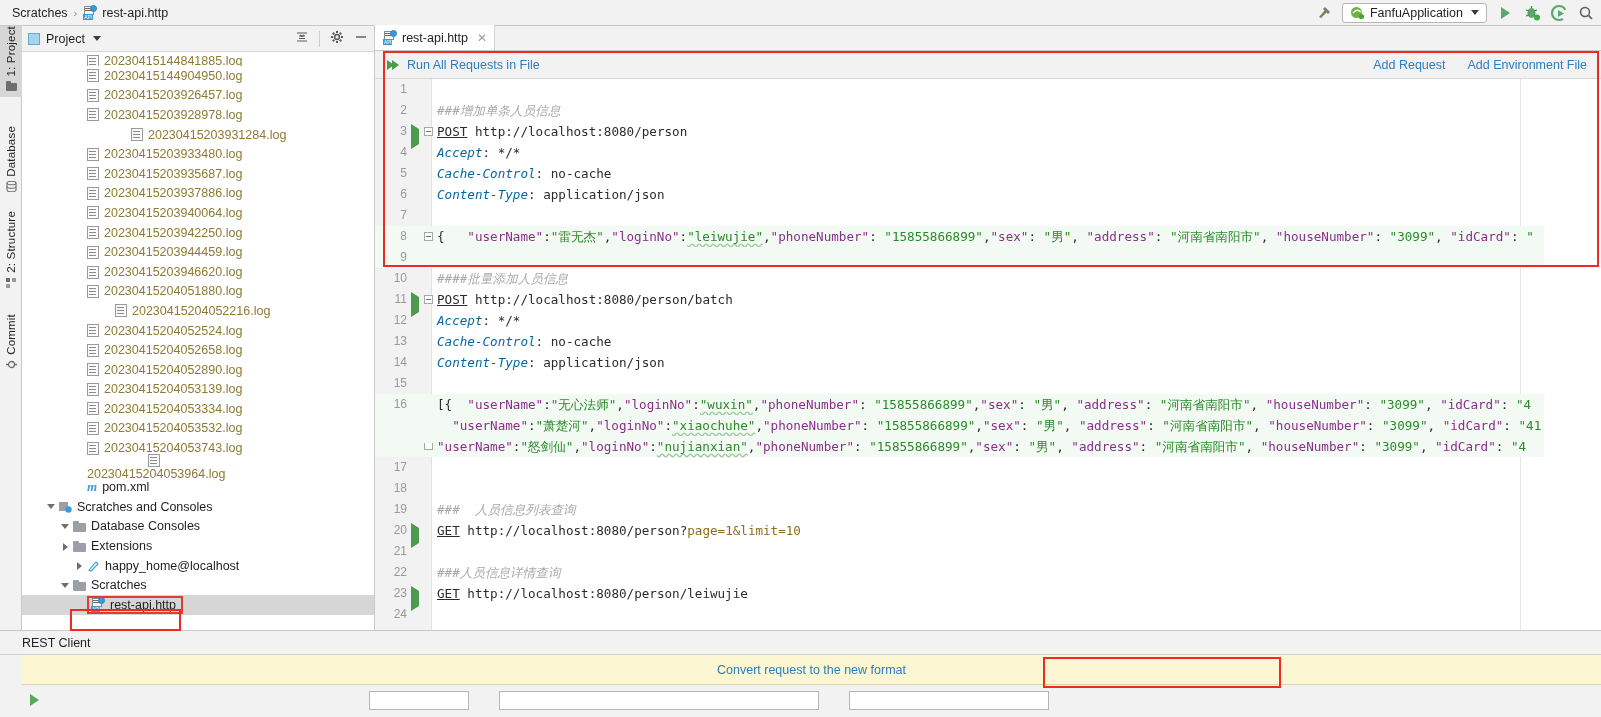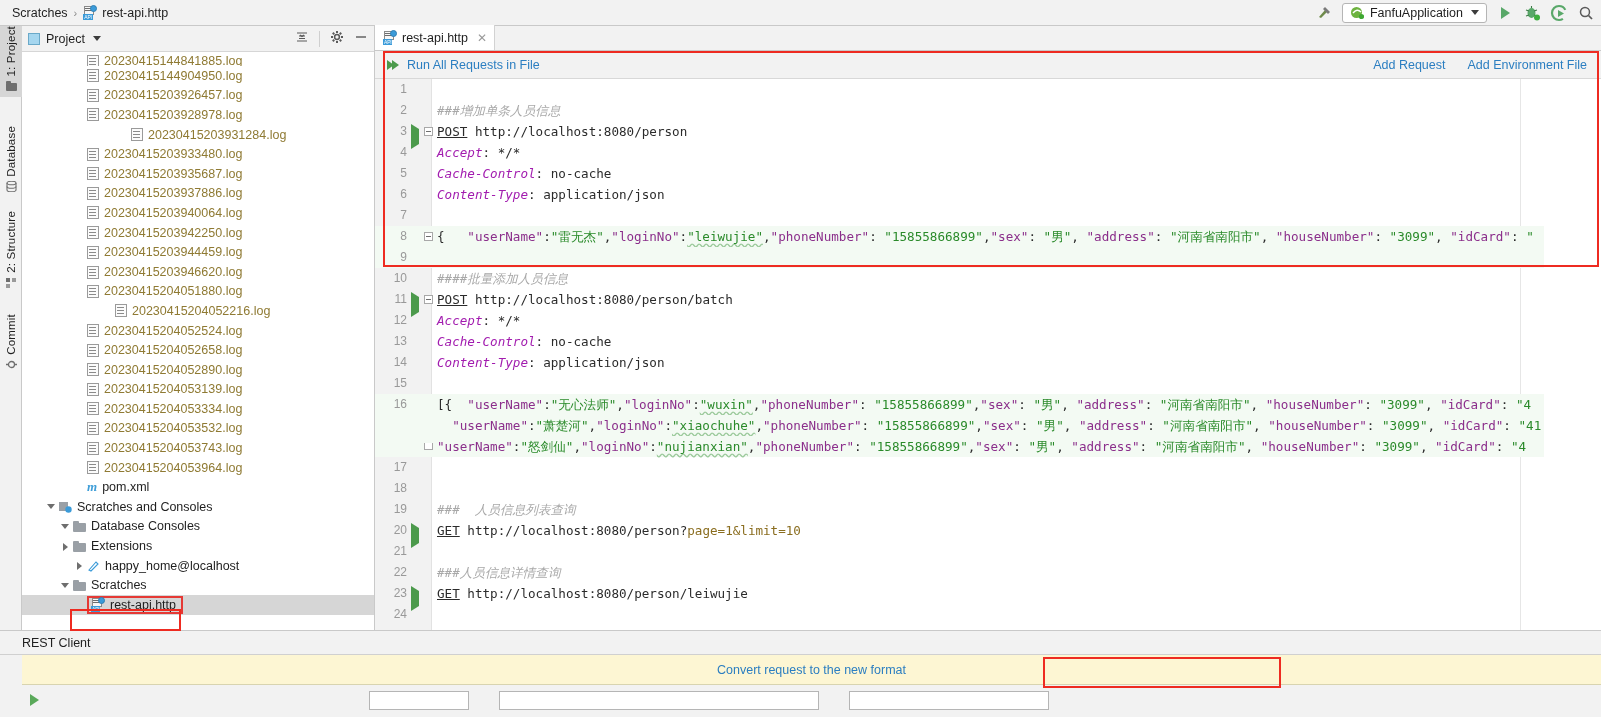--- a/index.html
+++ b/index.html
@@ -145,21 +145,21 @@
   .fold:after { content:''; position:absolute; left:1px; top:3px; width:5px;height:1px; background:#6e6e6e; }
   .fold.end { border-top:none; height:7px; top:7px; }
   .fold.end:after { display:none; }
   .ctext { position:absolute; left:62px; top:0; white-space:pre; }
   .hl-band { position:absolute; left:57px; height:21px; background:#f3faf3; }
 
   
   .t-comment { color:#a8a8a8; font-style:italic; }
   .t-method  { color:#2b2b2b; text-decoration:underline; }
   .t-url     { color:#2b2b2b; }
-  .t-header  { color:#a21caf; font-style:italic; }
+  .t-header  { color:#0369a1; font-style:italic; }
   .t-hval    { color:#2b2b2b; }
   .t-key     { color:#8b2f8b; }
   .t-str     { color:#2a8a2a; }
   .t-punct   { color:#2b2b2b; }
   .t-wavy    { text-decoration: underline wavy #9ac99a; text-underline-offset:2px; }
   .t-param   { color:#8a6d1f; }
 
   .v-guide { position:absolute; top:0; width:1px; height:551px; background:#e6e6e6; }
 
   
@@ -547,21 +547,21 @@
             <span class="log-ic">
               <span class="pg"></span>
               <span class="l1"></span>
             </span>
             <span class="lbl-log">20230415204053743.log</span>
           </span>
         </div>
         <div class="row">
           <span class="ind" style="width: 52px;"></span>
           <span class="arrow"></span>
-          <span style="display: flex; align-items: center;">
+          <span style="display: flex; align-items: center; flex-direction: column;">
             <span class="log-ic">
               <span class="pg"></span>
               <span class="l1"></span>
             </span>
             <span class="lbl-log">20230415204053964.log</span>
           </span>
         </div>
         <div class="row">
           <span class="ind" style="width: 52px;"></span>
           <span class="arrow"></span>

